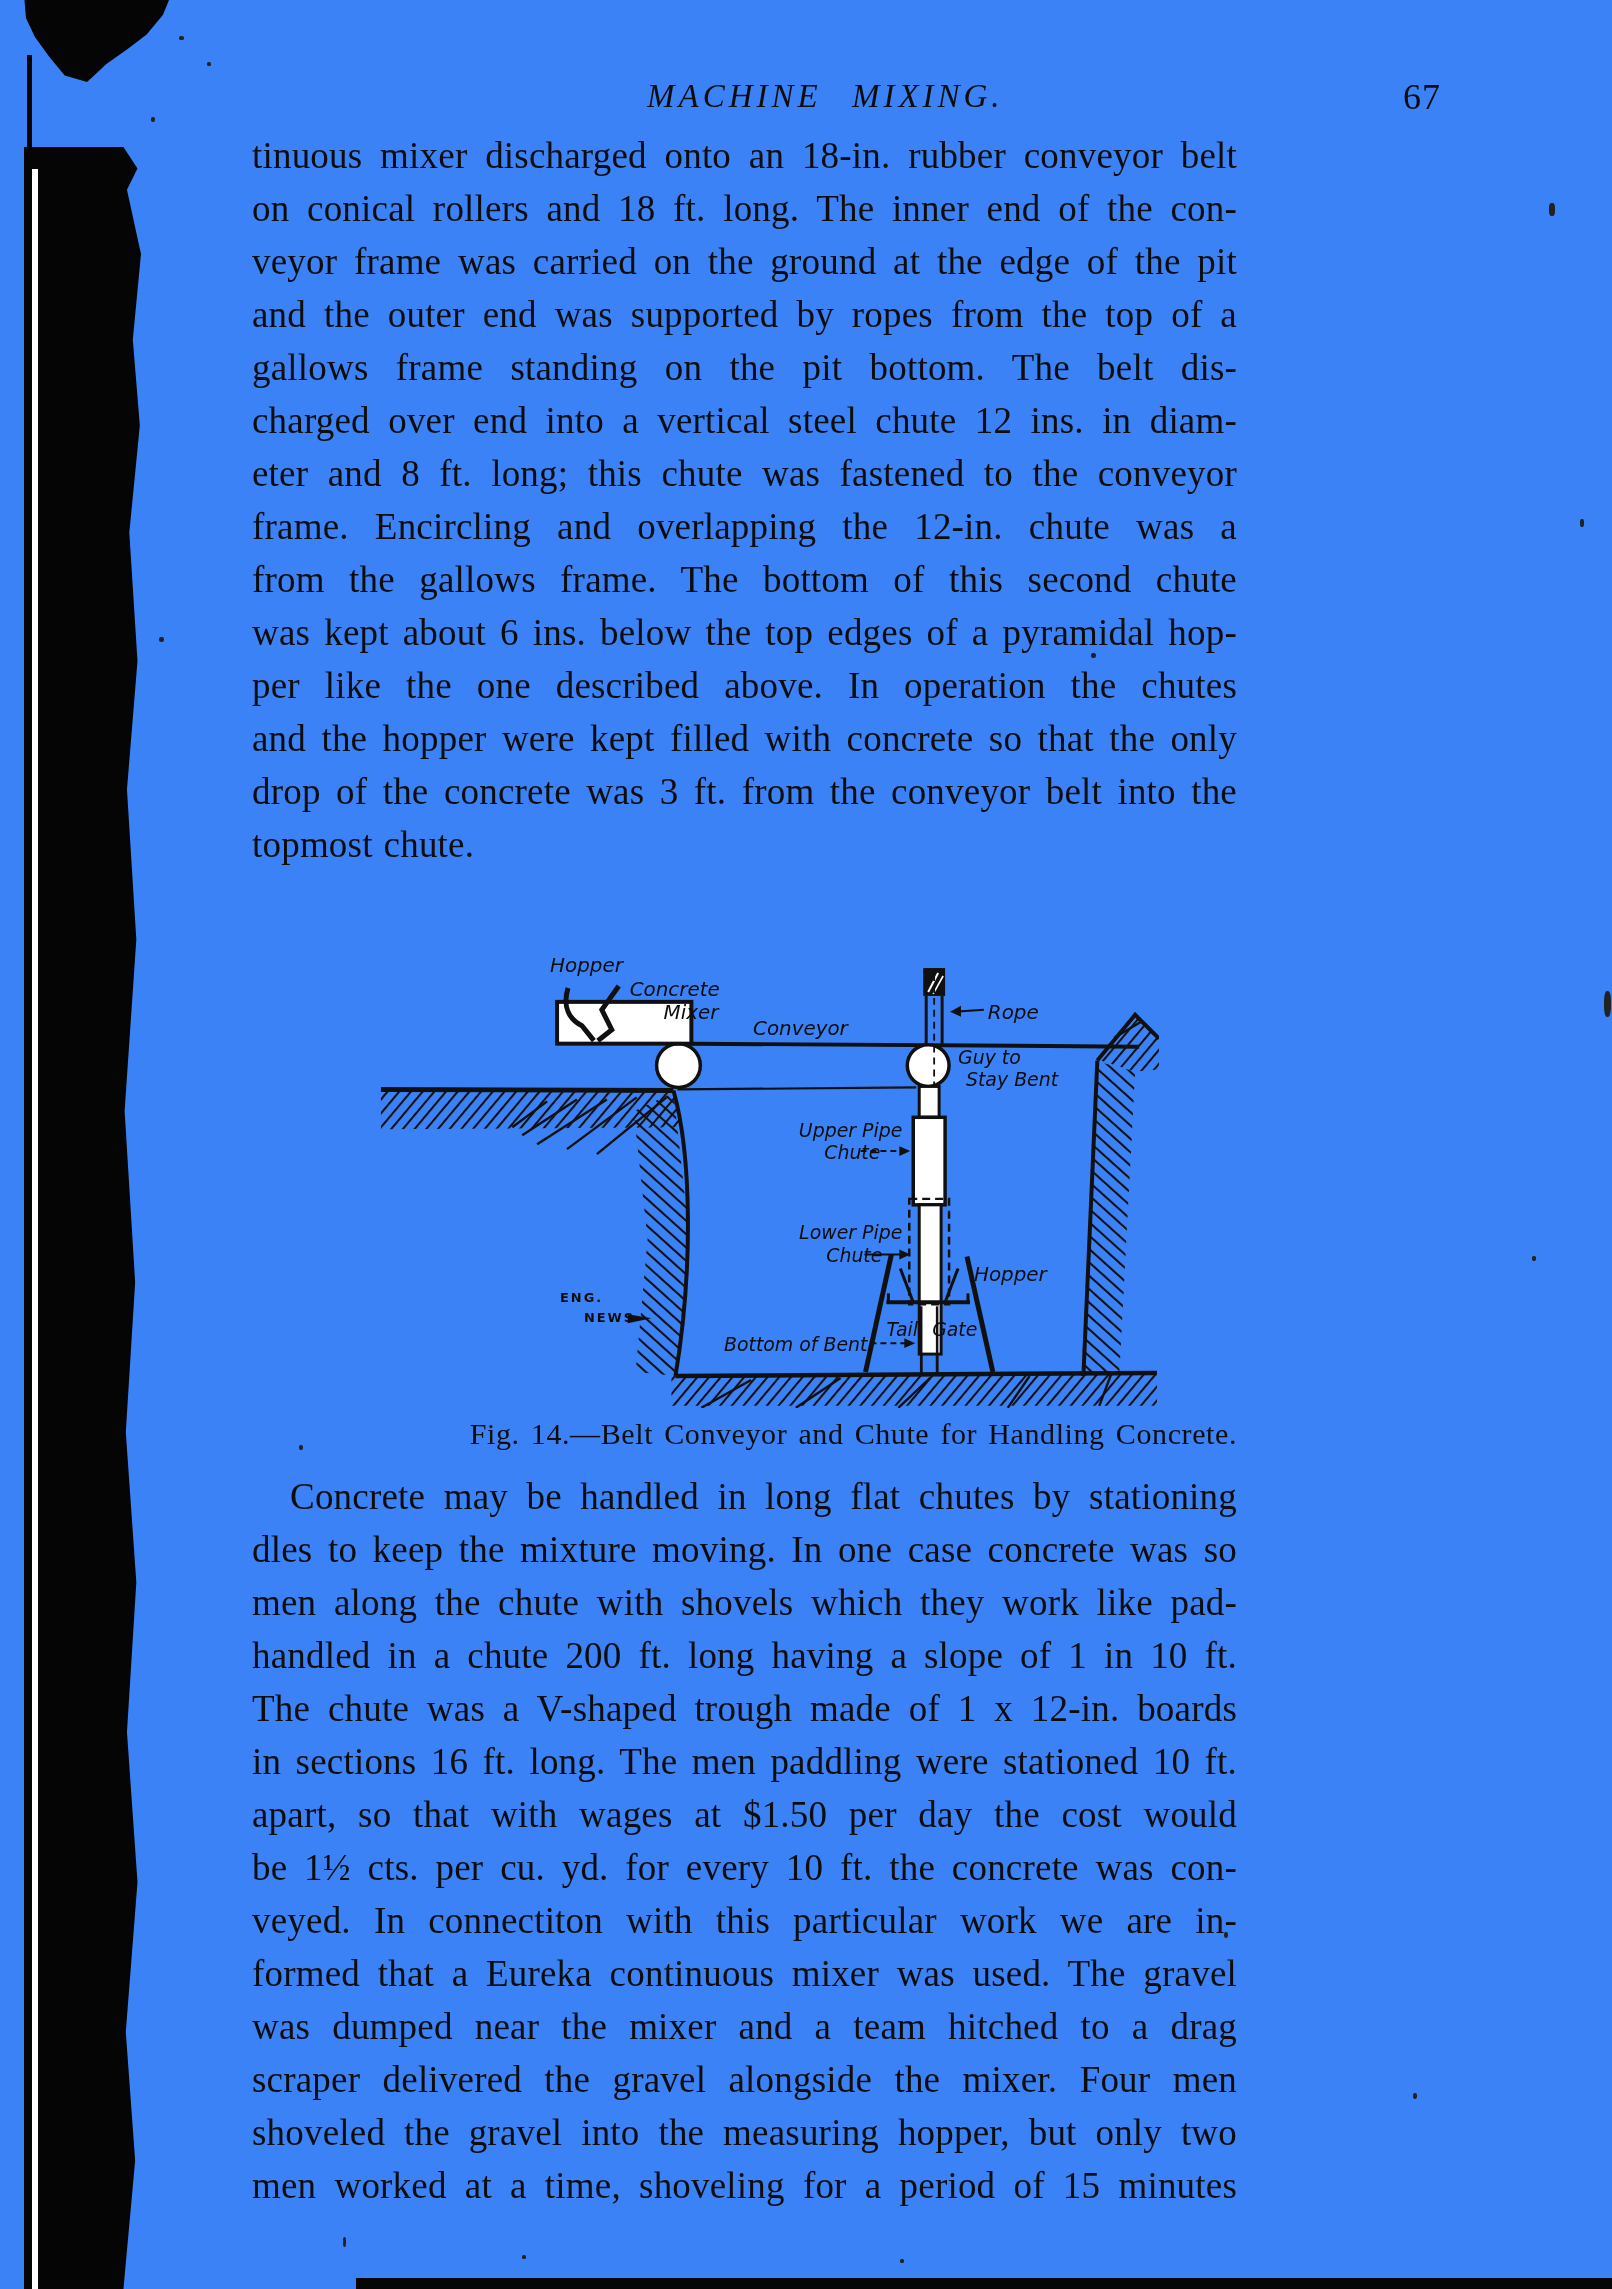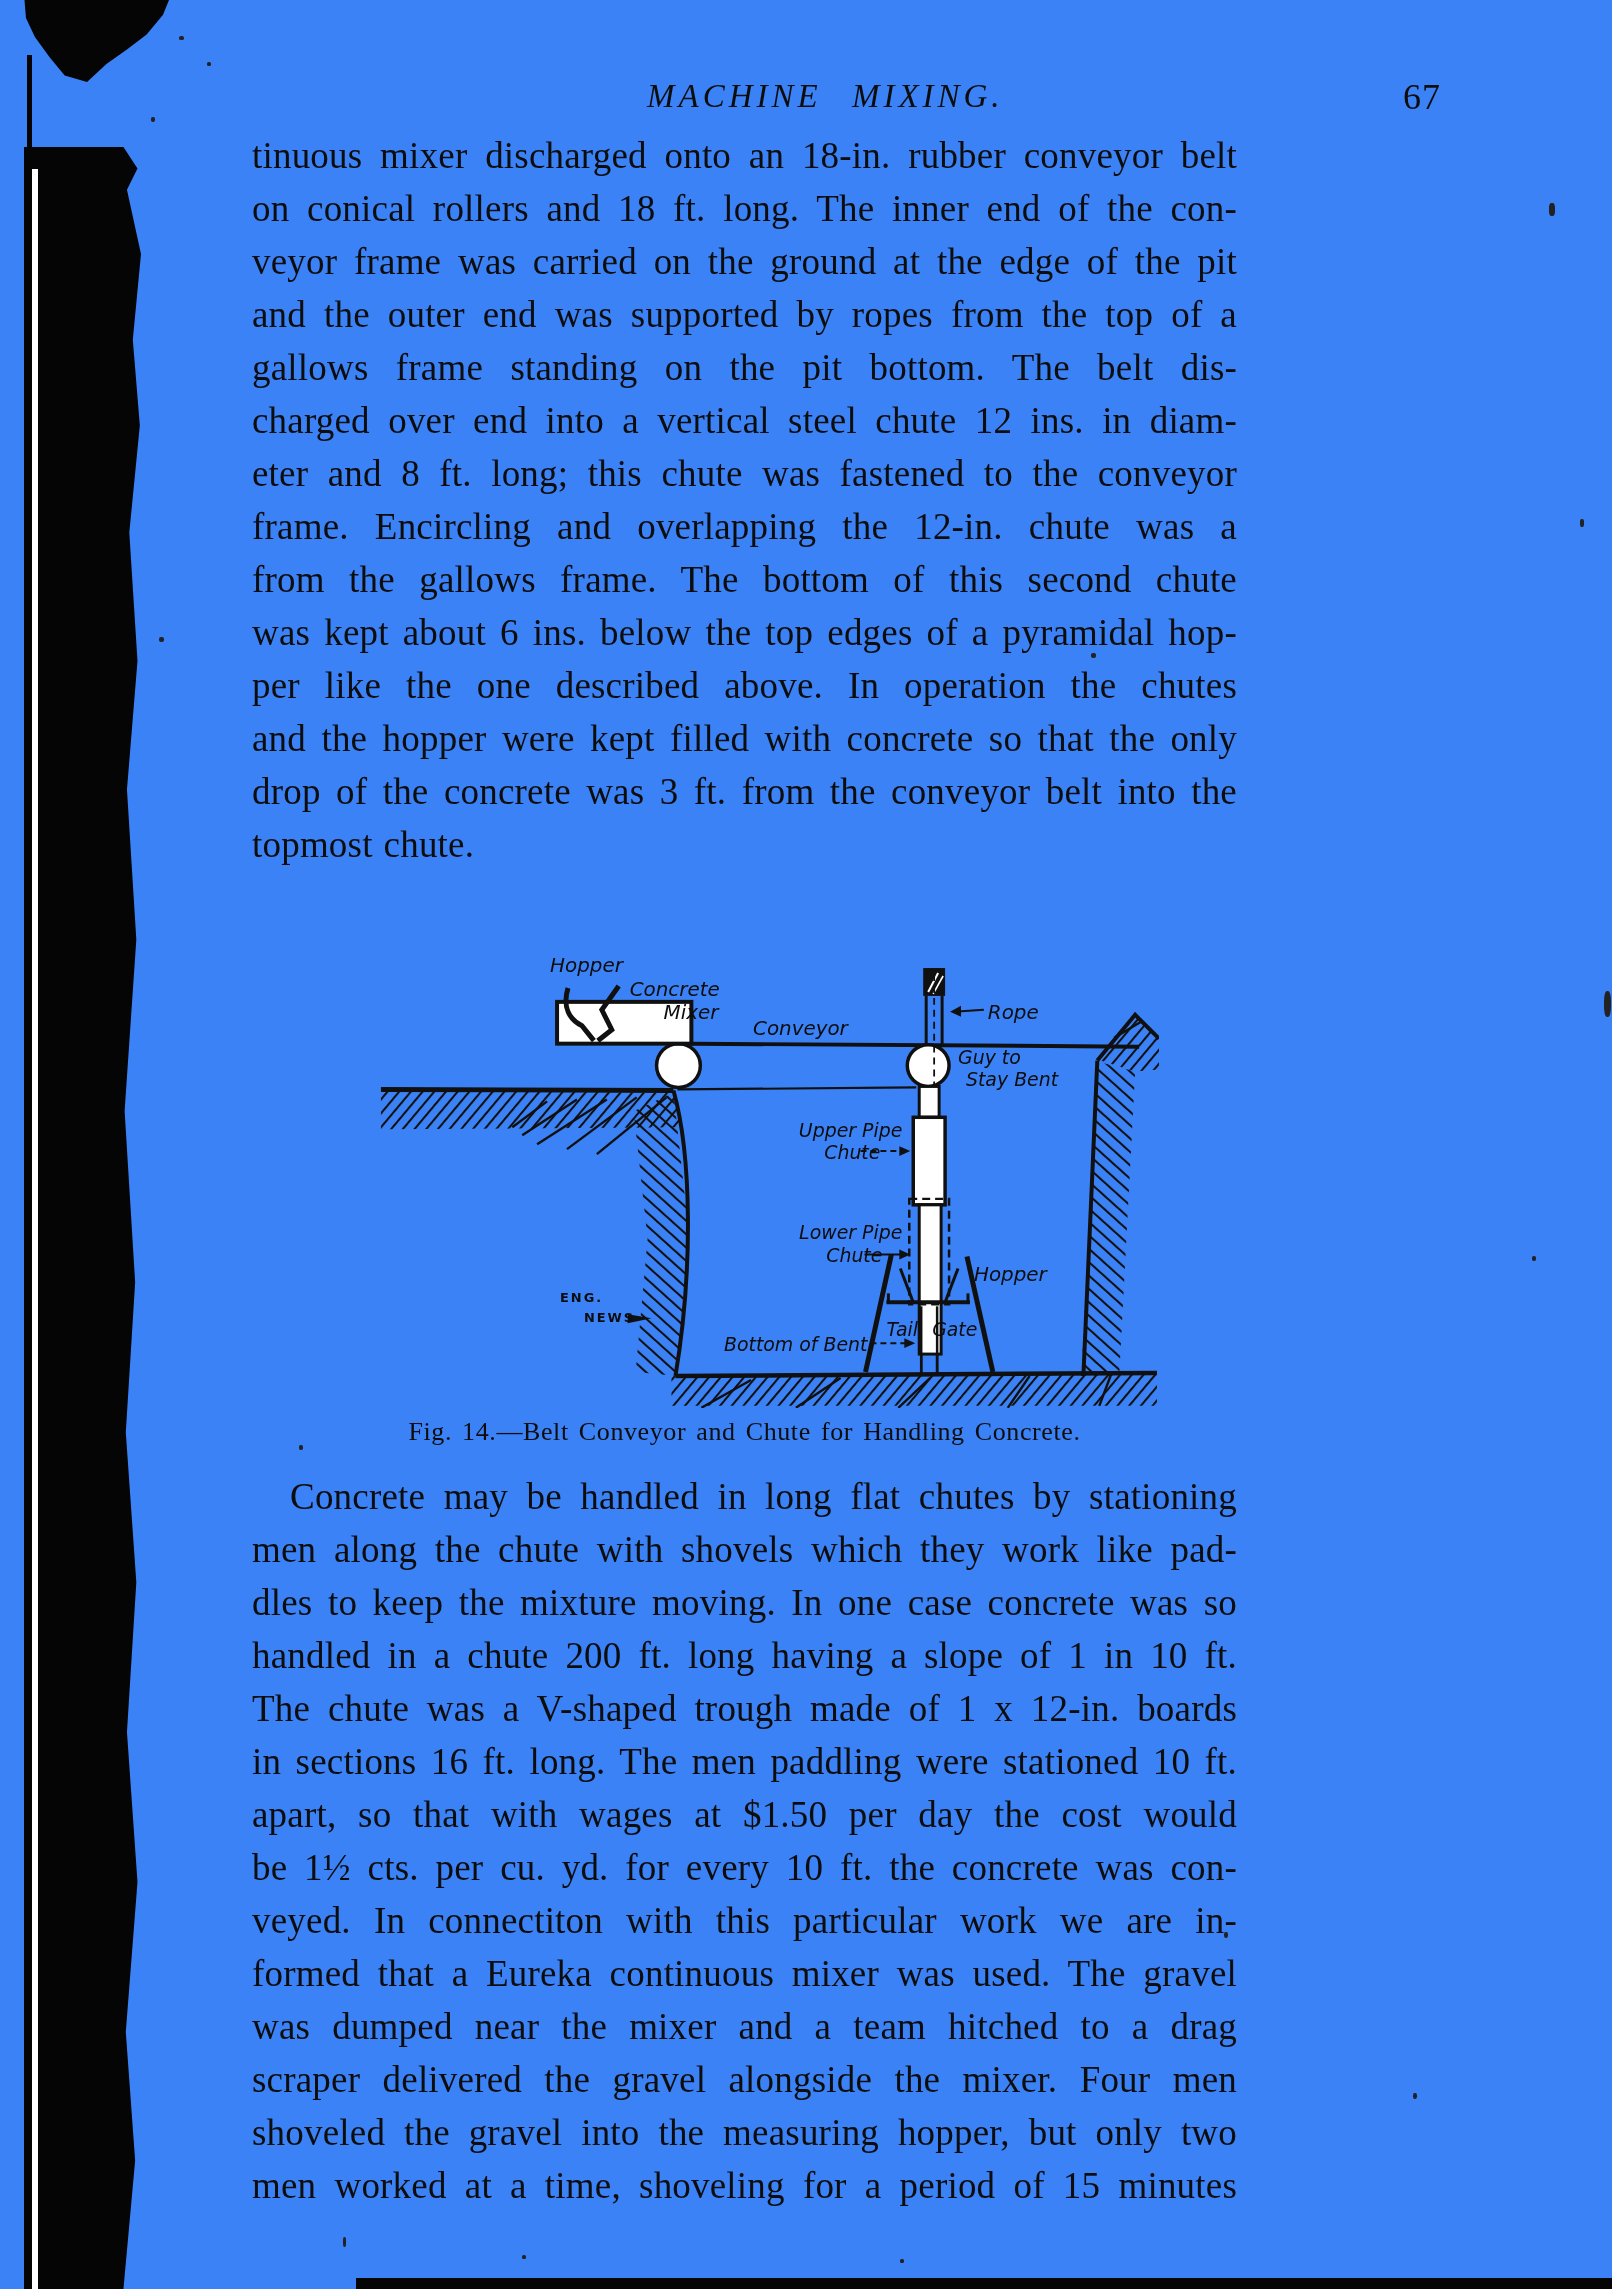--- a/index.html
+++ b/index.html
@@ -38,21 +38,21 @@
   .line{
     font-size:37px;line-height:53px;height:53px;
     letter-spacing:0.2px;word-spacing:1.5px;
     text-align:justify;text-align-last:justify;
     overflow:hidden;white-space:nowrap;
   }
   .line.nojust{text-align-last:left;}
   .line.indent{padding-left:38px;}
   .caption{
     position:absolute;left:252px;top:1417px;width:985px;
-    font-size:26px;text-align:center;letter-spacing:0.6px;word-spacing:3px;
+    font-size:30px;text-align:right;letter-spacing:0.6px;word-spacing:3px;
   }
   
   .figure-wrap{position:absolute;left:373px;top:940px;width:786px;height:468px;}
   .figlabel{font-family:"DejaVu Sans",sans-serif;font-style:italic;font-size:20px;fill:#0d0d0d;}
   .figlabel.small{font-size:19px;}
   .figcredit{font-family:"DejaVu Sans",sans-serif;font-weight:bold;font-size:13px;letter-spacing:2px;fill:#0d0d0d;}
 </style>
 </head>
 <body>
 
@@ -216,22 +216,22 @@
       <text x="188" y="364" class="figcredit">ENG.</text>
       <text x="212" y="384" class="figcredit">NEWS</text>
     </svg>
   </div>
 
   <div class="caption">Fig. 14.—Belt Conveyor and Chute for Handling Concrete.</div>
 
   <div class="textcol para2">
     <div class="line indent">Concrete may be handled in long flat chutes by stationing</div>
     <div>
+        <div class="line">dles to keep the mixture moving.  In one case concrete was so</div>
         <div class="line">men along the chute with shovels which they work like pad-</div>
-        <div class="line">dles to keep the mixture moving.  In one case concrete was so</div>
         <div class="line">handled in a chute 200 ft. long having a slope of 1 in 10 ft.</div>
         <div class="line">The chute was a V-shaped trough made of 1 x 12-in. boards</div>
         <div class="line">in sections 16 ft. long.  The men paddling were stationed 10 ft.</div>
         <div class="line">apart, so that with wages at $1.50 per day the cost would</div>
         <div class="line">be 1½ cts. per cu. yd. for every 10 ft. the concrete was con-</div>
         <div class="line">veyed.  In connectiton with this particular work we are in-</div>
         <div class="line">formed that a Eureka continuous mixer was used.  The gravel</div>
         <div class="line">was dumped near the mixer and a team hitched to a drag</div>
         <div class="line">scraper delivered the gravel alongside the mixer.  Four men</div>
         <div class="line">shoveled the gravel into the measuring hopper, but only two</div>

